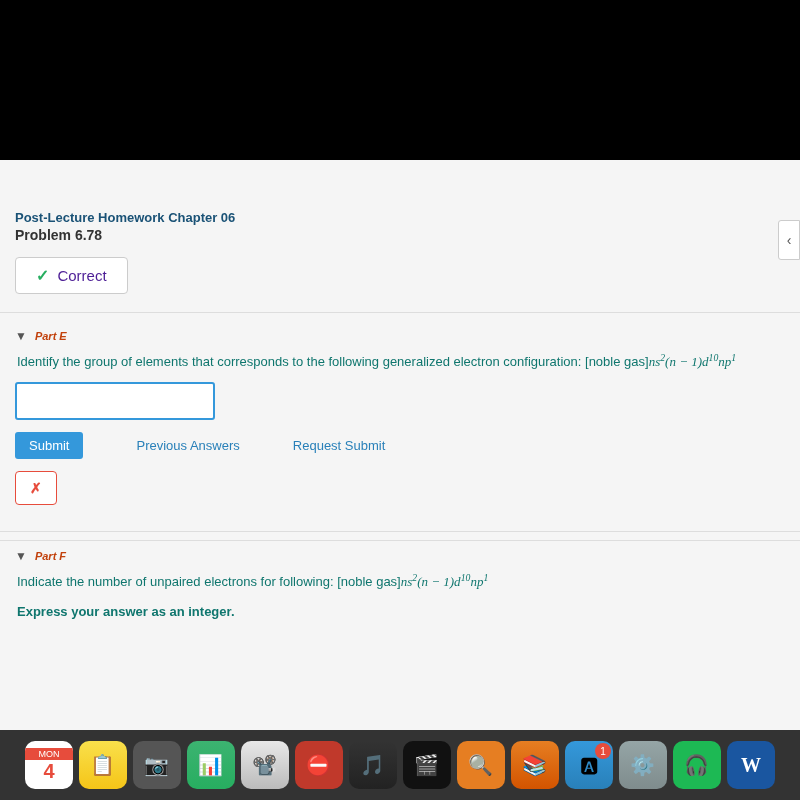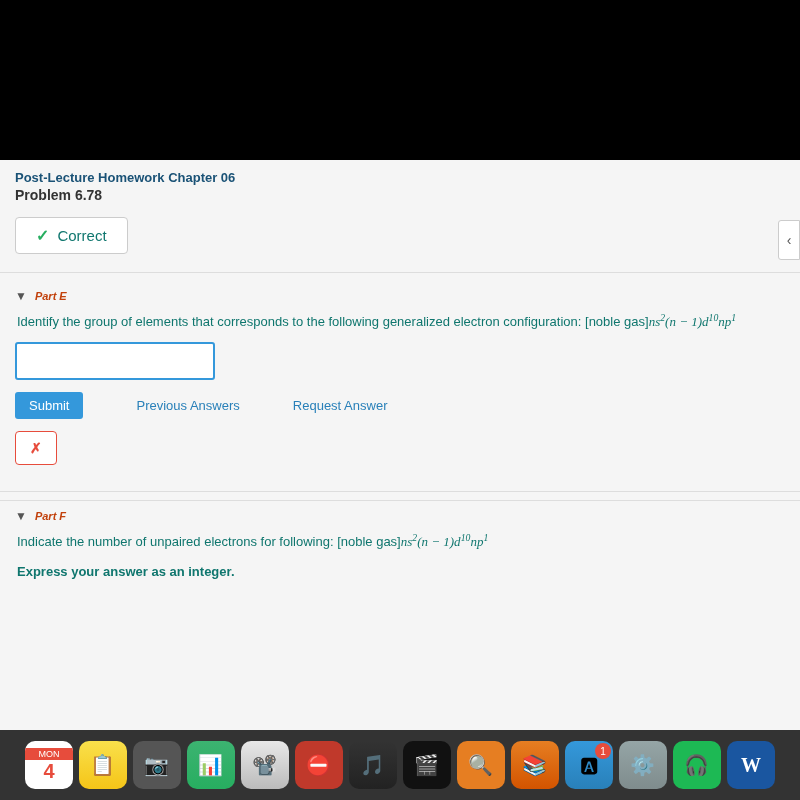--- a/index.html
+++ b/index.html
@@ -32,20 +32,21 @@
     .page-header {
       background: #f5f5f5;
       padding: 10px 15px 4px 15px;
     }
 
     .course-title {
       color: #1a5276;
       font-size: 13px;
       font-weight: bold;
       margin-bottom: 2px;
+      margin-top: 40px;
     }
 
     .problem-number {
       color: #333;
       font-size: 14px;
       font-weight: bold;
     }
 
     
     .correct-badge {
@@ -59,21 +60,21 @@
       gap: 8px;
     }
 
     .checkmark-icon {
       color: #27ae60;
       font-size: 16px;
       font-weight: bold;
     }
 
     .correct-label {
-      color: #0f766e;
+      color: #4c1d95;
       font-size: 15px;
       font-weight: 500;
     }
 
     
     .divider {
       height: 1px;
       background: #ddd;
       margin: 8px 0;
     }
@@ -305,21 +306,21 @@
 
     
     <div class="answer-box">
       <input class="answer-input" type="text" style="">
     </div>
 
     
     <div class="buttons-row">
       <button class="submit-btn">Submit</button>
       <a class="link-btn">Previous Answers</a>
-      <a class="link-btn">Request Answer</a>
+      <a class="link-btn">Request Submit</a>
     </div>
 
     
     <div class="incorrect-msg">
       <span class="x-icon">✗</span>
     </div>
   </div>
 
   <div class="divider"></div>
 

